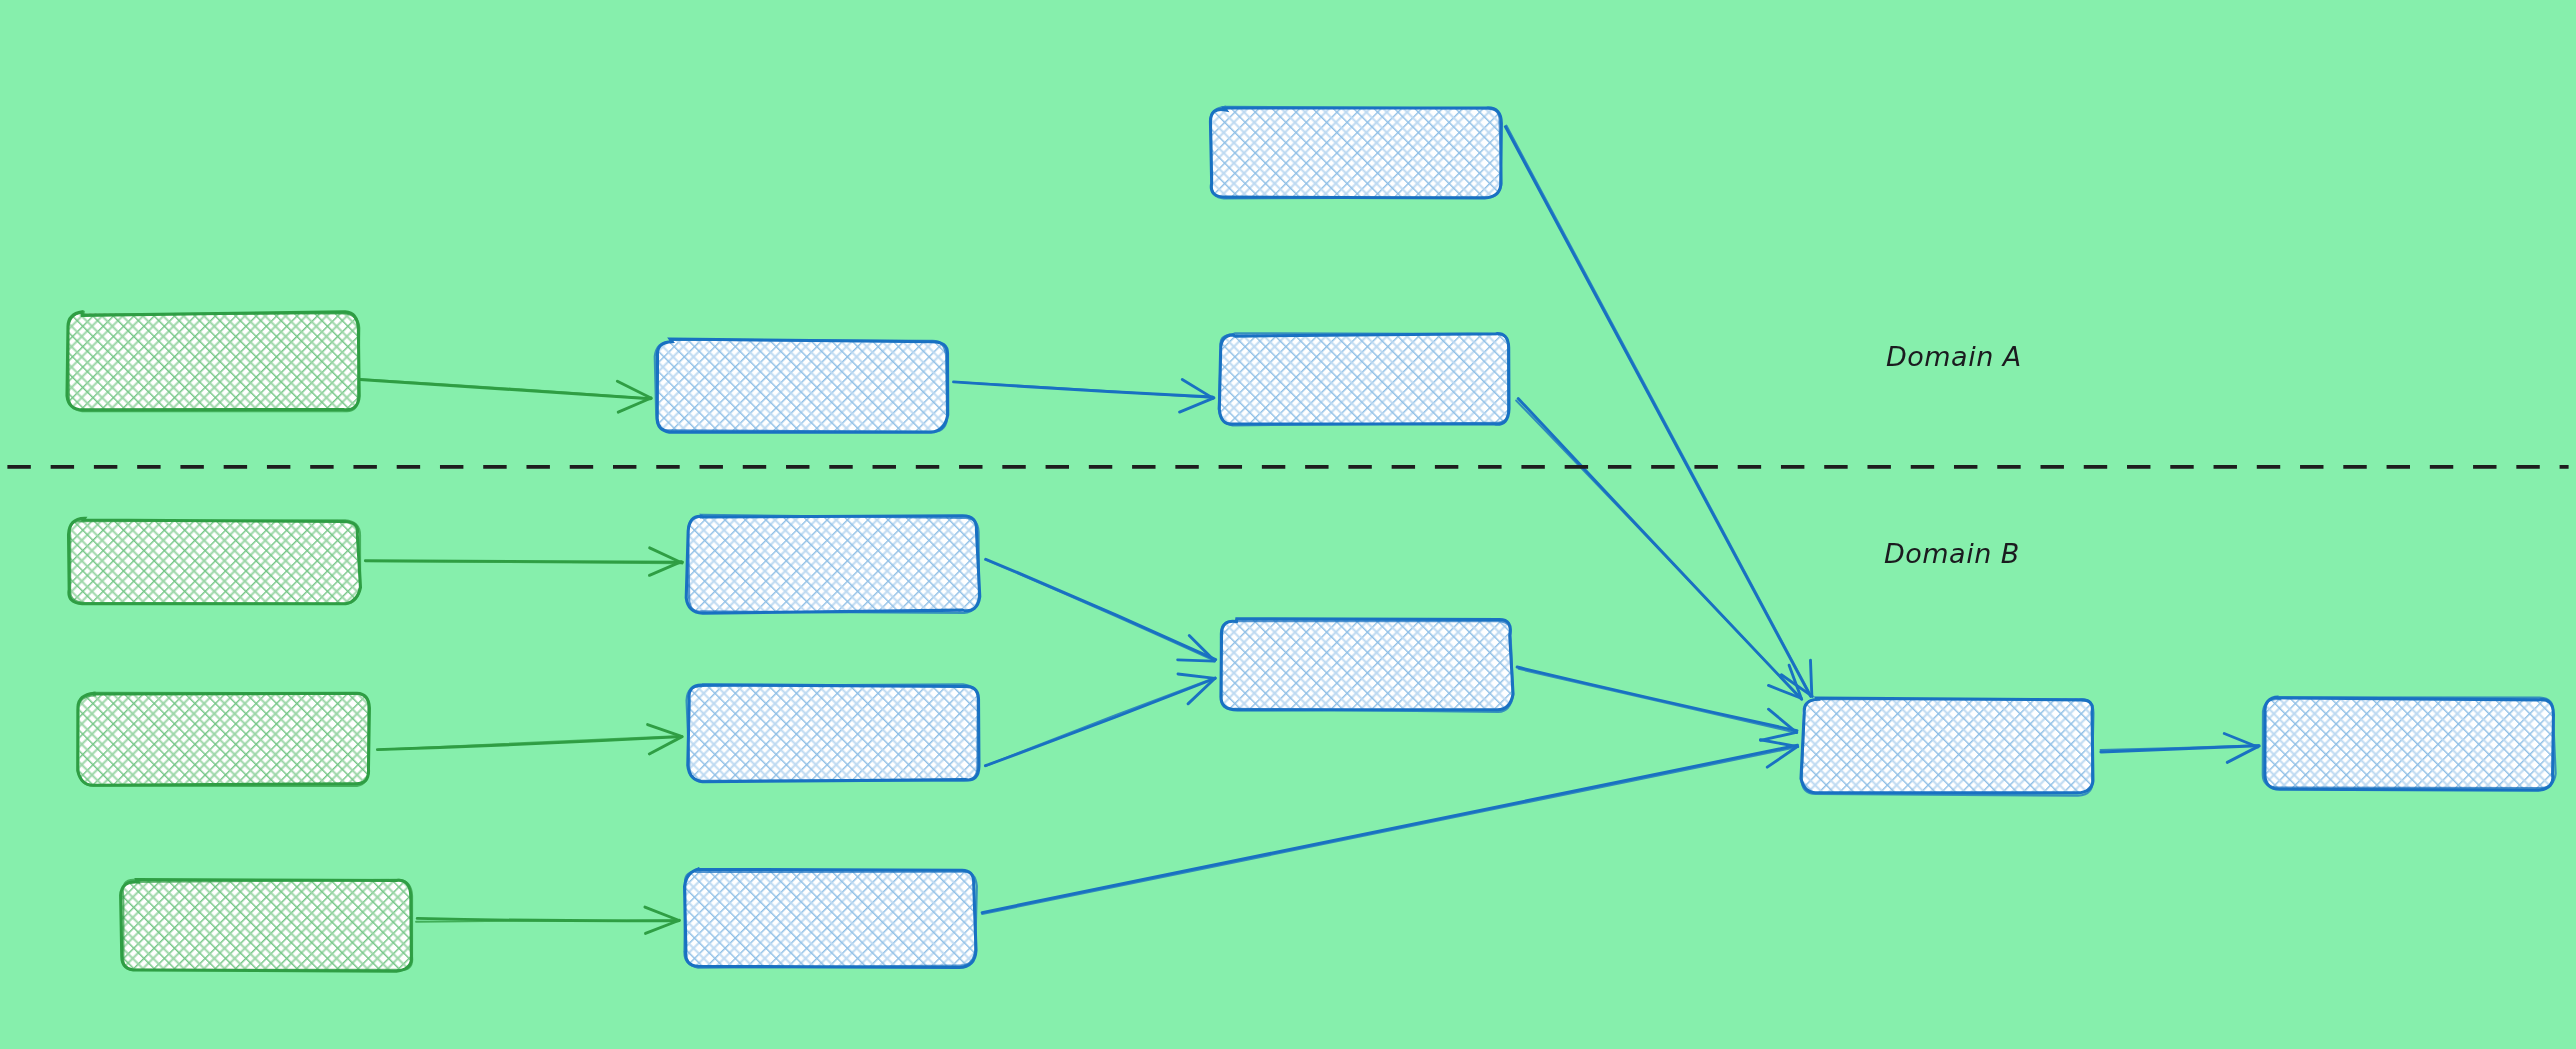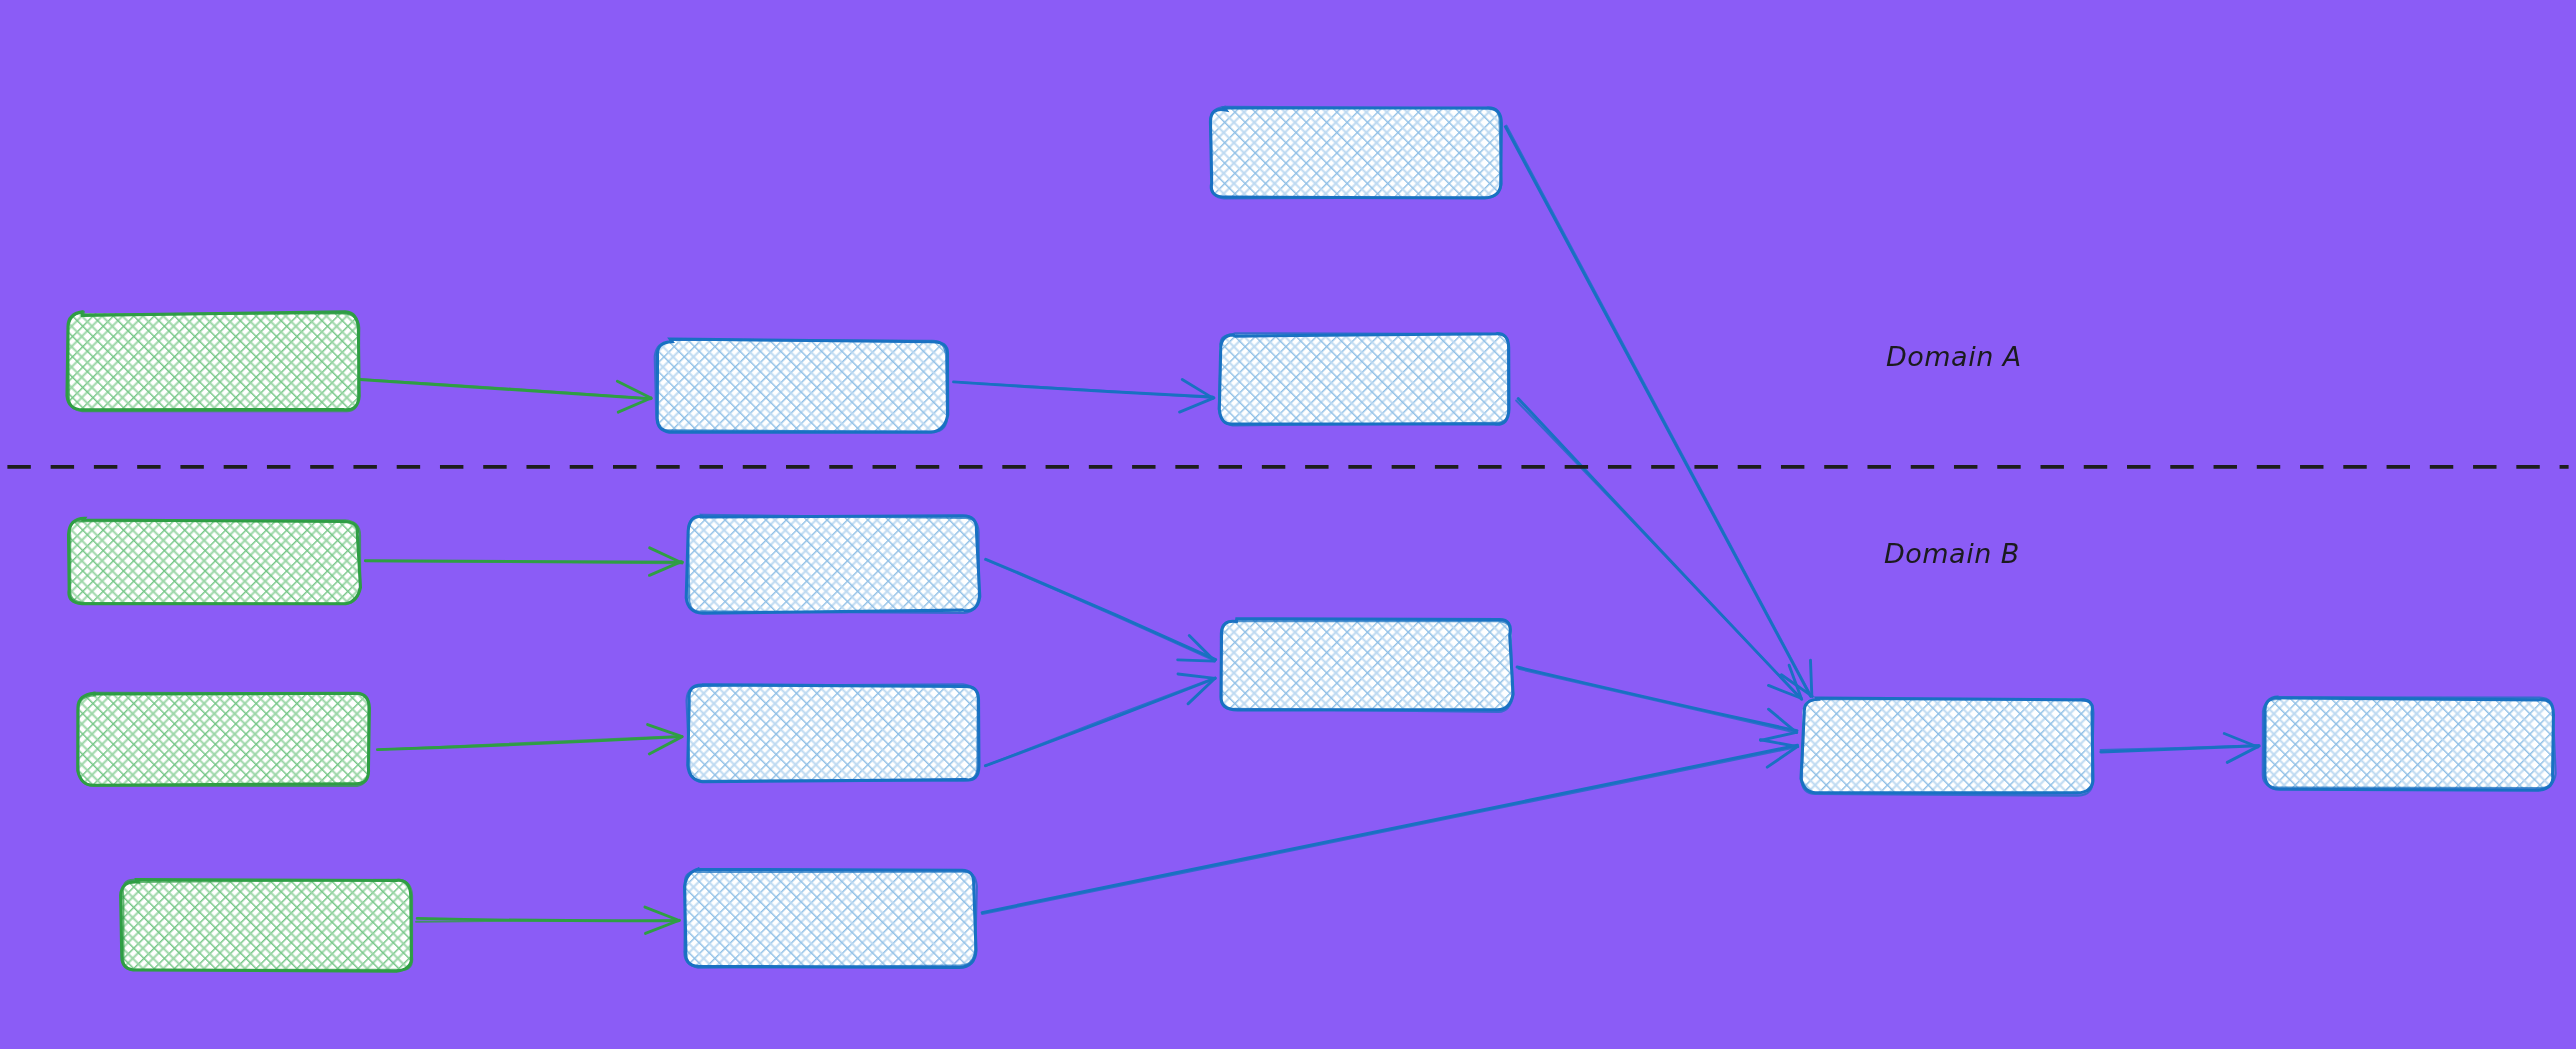--- a/index.html
+++ b/index.html
@@ -10,21 +10,21 @@
   body {
     width: 2576px;
     height: 1049px;
     font-family: "DejaVu Sans", sans-serif;
     overflow: hidden;
   }
   #canvas {
     position: relative;
     width: 2576px;
     height: 1049px;
-    background: #8b5cf6;
+    background: #86efac;
   }
   svg.diagram {
     position: absolute;
     inset: 0;
     width: 2576px;
     height: 1049px;
     display: block;
   }
   .domain-label {
     position: absolute;

